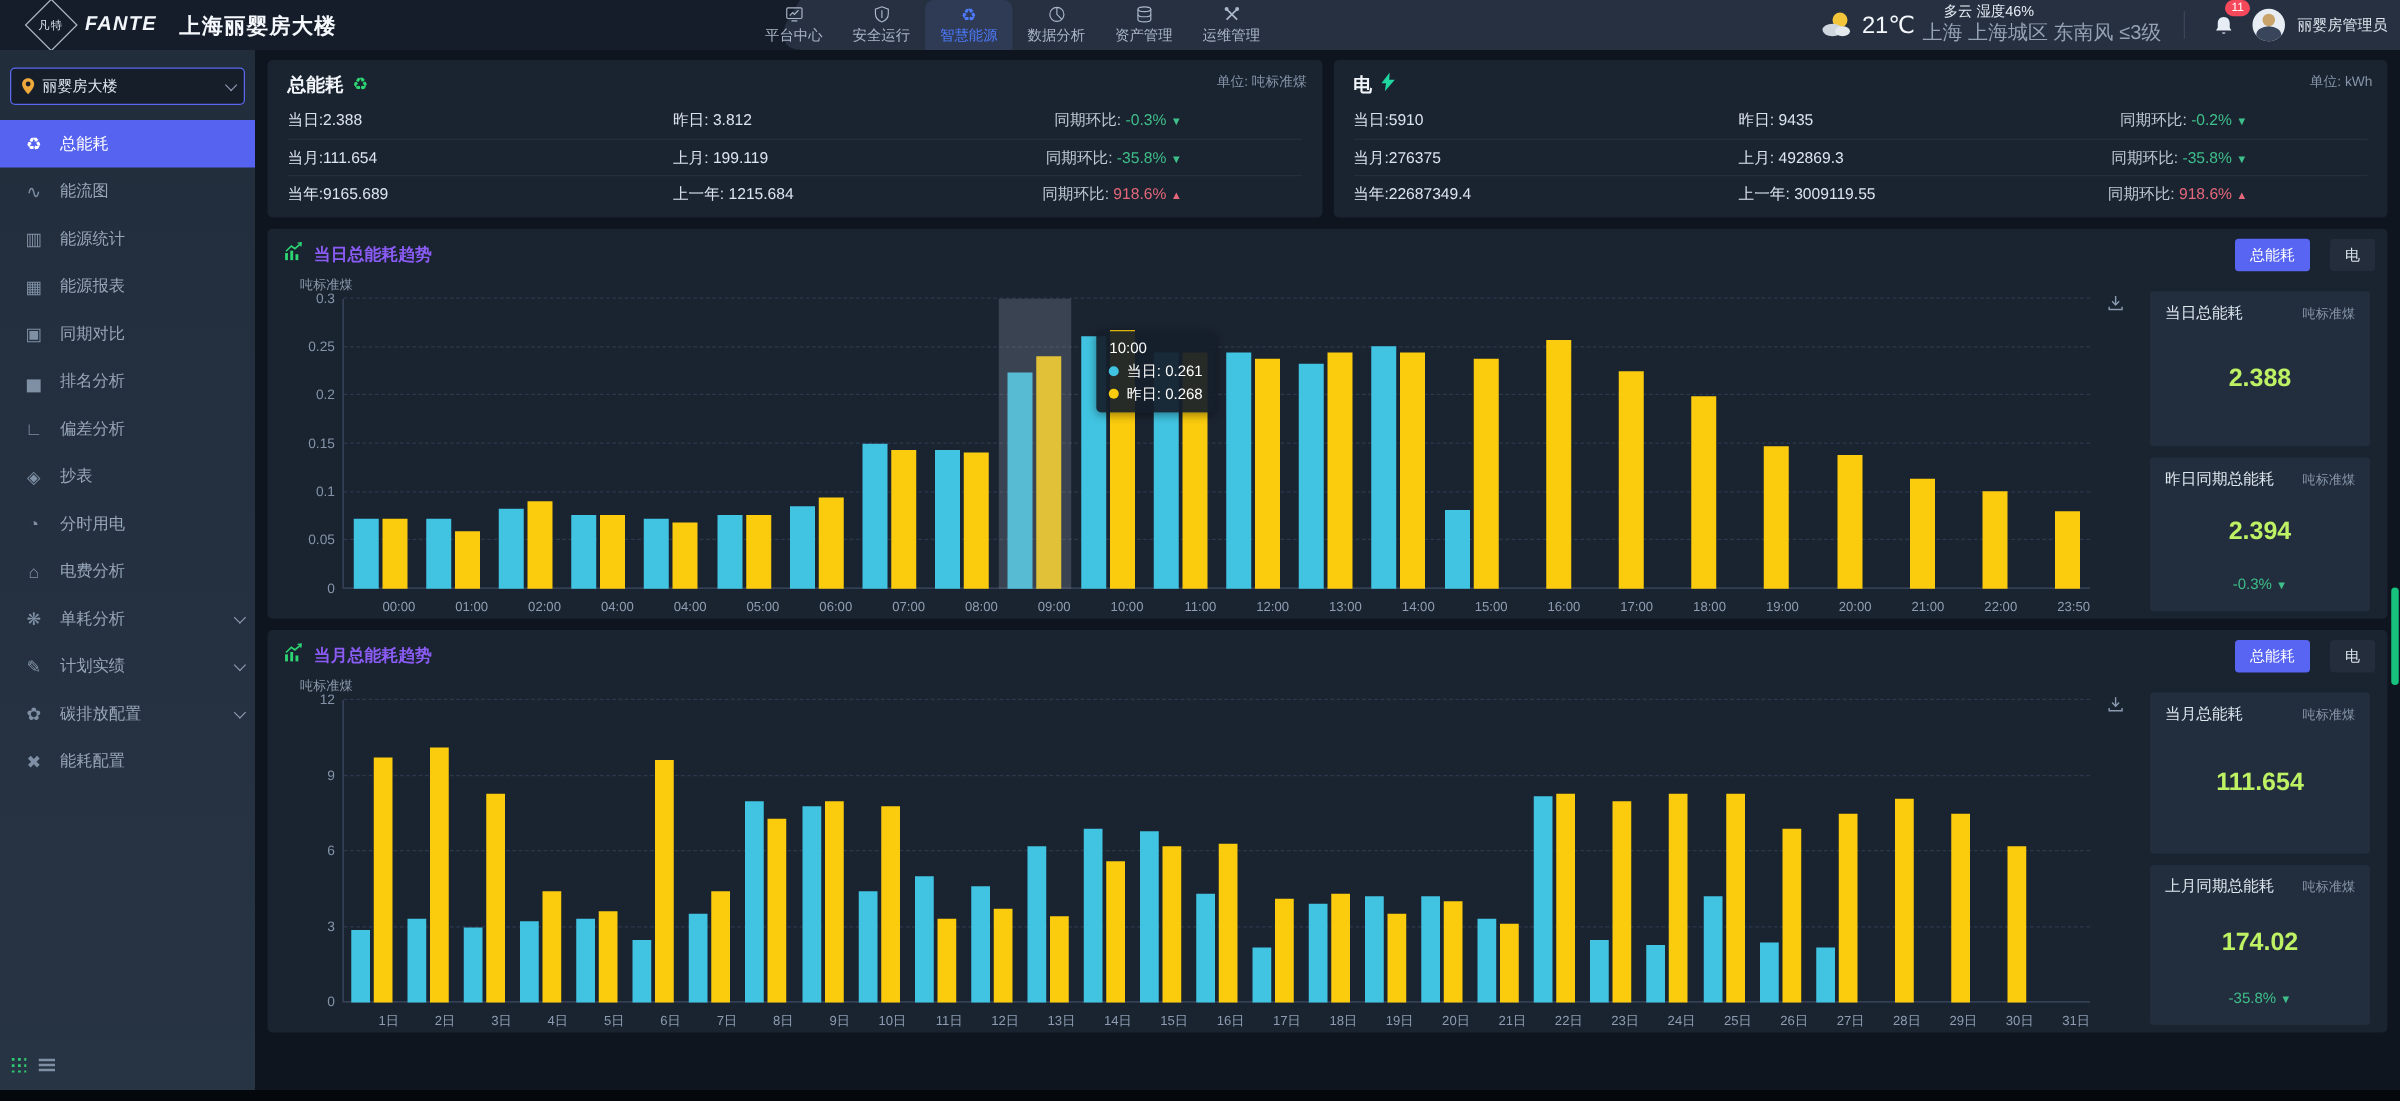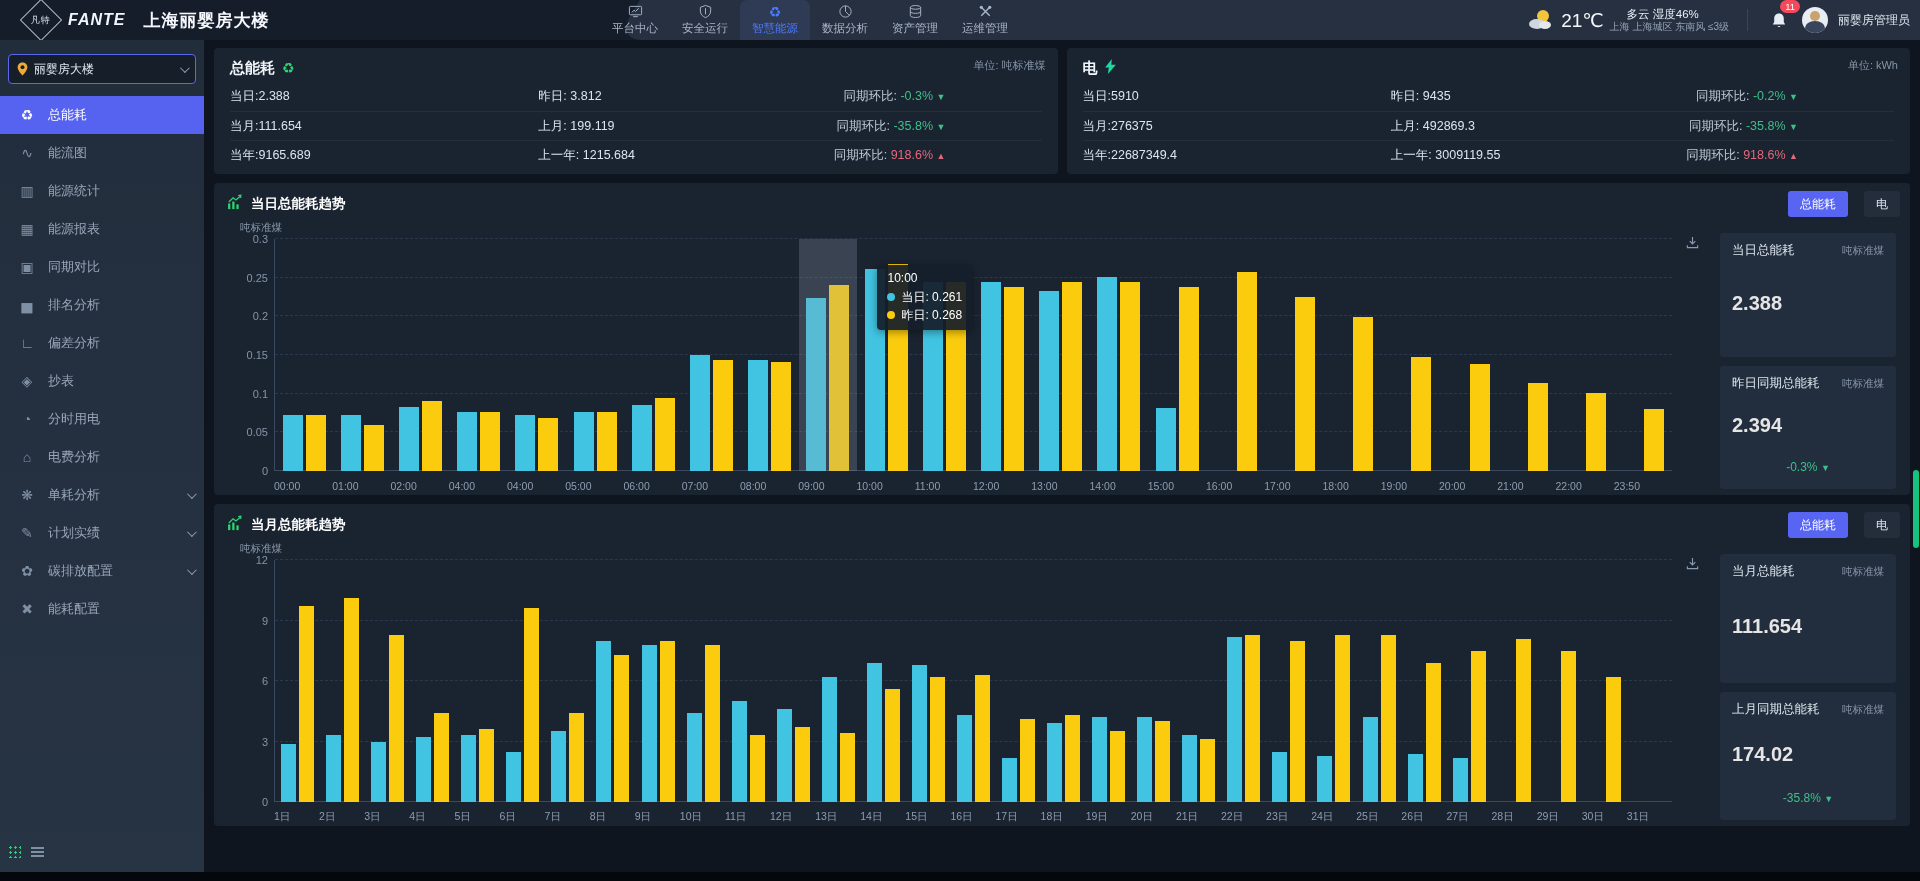--- a/index.html
+++ b/index.html
@@ -18,21 +18,21 @@
   .nav-item { width:70px; height:40px; display:flex; flex-direction:column; align-items:center; justify-content:center; gap:2px; color:#aab7c8; cursor:pointer; }
   .nav-item .nav-ico { height:15px; display:flex; align-items:center; color:#aab7c8; font-size:13px; line-height:1; }
   .nav-item .nav-label { font-size:11.5px; }
   .nav-item.active { background:#2f3b55; border-radius:7px 7px 0 0; }
   .nav-item.active, .nav-item.active .nav-ico { color:#4d7bfe; }
   .h-right { position:absolute; right:0; top:0; height:40px; display:flex; align-items:center; z-index:3; gap:10px; padding-right:10px; }
   .weather { display:flex; align-items:center; gap:6px; }
   .temp { font-size:19px; color:#f4f8fc; }
   .w-lines { display:flex; flex-direction:column; line-height:1.25; }
   .w-line1 { font-size:11.5px; color:#e6edf5;margin-left:17px; }
-  .w-line2 { font-size:10px; color:#94a2b4; }
+  .w-line2 { font-size:16px; color:#94a2b4; }
   .v-div { width:1px; height:22px; background:#3a4658; margin:0 8px; }
   .bell-wrap { position:relative; width:26px; height:26px; display:flex; align-items:center; justify-content:center; cursor:pointer; }
   .badge { position:absolute; top:-7px; right:-8px; background:#f5495b; color:#fff; font-size:9.5px; padding:1px 5px; border-radius:8px; }
   .avatar { width:26px; height:26px; border-radius:50%; background:#e8edf3; position:relative; overflow:hidden; }
   .avatar:before { content:""; position:absolute; top:4px; left:8px; width:10px; height:10px; border-radius:50%; background:#c9a36a; }
   .avatar:after { content:""; position:absolute; top:14px; left:3px; width:20px; height:14px; border-radius:50% 50% 0 0; background:#39455a; }
   .user-name { font-size:12px; color:#dde5ee; }
 
   
   .app { display:flex; height:832px; }
@@ -73,52 +73,52 @@
   .sc-c3 { text-align:right; padding-right:96px; color:#bfcad8; }
   .delta-down { color:#3fbf8a; }
   .delta-up { color:#e4687a; }
   .tri { font-size:9px; }
 
   
   .chart-card { background:#1a2330; border-radius:4px; margin-bottom:9px; display:flex; flex-direction:column; }
   #chart-1 { height:312px; }
   #chart-2 { height:322px; }
   .chart-head { height:36px; display:flex; align-items:center; padding:6px 10px 0 12px; gap:8px; }
-  .chart-title { font-size:13.5px; color:#ffffff; font-weight:bold; }
+  .chart-title { font-size:13.5px; color:#8b5cf6; font-weight:bold; }
   .chart-head .spacer { flex:1; }
   .chart-btn { height:26px; padding:0 12px; border-radius:3px; background:#232d3b; color:#dbe3ec; font-size:12px; display:flex; align-items:center; cursor:pointer; }
   .chart-btn.active { background:#5765f2; color:#fff; }
   .chart-body { flex:1; display:flex; padding:2px 14px 6px 12px; min-height:0; }
   .plot-wrap { flex:1; display:flex; flex-direction:column; position:relative; min-width:0; }
   .axis-name { font-size:10.5px; color:#8b99ab; height:16px; padding-left:14px; }
   .dl-ico { position:absolute; right:6px; top:14px; cursor:pointer; }
   .plot { flex:1; position:relative; margin:2px 34px 0 48px; border-left:1px solid #3c4a60; }
   .gridline { position:absolute; left:0; right:0; border-top:1px dashed #2b394e; }
   .gridline.zero { border-top:1px solid #3c4a60; }
   .ytick { position:absolute; right:calc(100% + 7px); transform:translateY(6px); font-size:11px; color:#8494a8; white-space:nowrap; }
   .bars { position:absolute; inset:0; display:flex; align-items:flex-end; }
   .bar-group { flex:1; height:100%; display:flex; align-items:flex-end; justify-content:center; gap:3px; position:relative; }
   .bar { display:block; }
   .shadow-band { position:absolute; inset:0; background:rgba(150,162,178,.26); }
   .xrow { display:flex; margin:0 34px 0 48px; height:18px; align-items:center; }
-  .xrow span { flex:1; text-align:left; font-size:10.5px; color:#8e9db1; white-space:nowrap;margin-top:11px; }
+  .xrow span { flex:1; text-align:right; font-size:10.5px; color:#8e9db1; white-space:nowrap;margin-top:11px; }
   .legend { height:22px; display:flex; align-items:center; justify-content:center; gap:20px; }
   .legend .l-item { display:flex; align-items:center; gap:5px; font-size:11px; color:#aeb9c7; }
   .swatch { width:15px; height:10px; border-radius:2px; }
   .tooltip { position:absolute; top:26px; z-index:6; background:rgba(22,30,43,.93); border-radius:4px; padding:6px 10px; pointer-events:none; box-shadow:0 2px 8px rgba(0,0,0,.4); }
   .tooltip .tt-title { font-size:12px; color:#fff; margin-bottom:3px; }
   .tt-row { display:flex; align-items:center; gap:6px; font-size:12px; color:#fff; line-height:1.5; white-space:nowrap; }
   .tt-dot { width:8px; height:8px; border-radius:50%; }
 
   .side-panels { width:176px; margin-left:14px; display:flex; flex-direction:column; gap:9px; padding-top:12px; }
   .panel { flex:1; background:#222e3e; border-radius:3px; padding:9px 12px; display:flex; flex-direction:column; }
   .panel-head { display:flex; justify-content:space-between; align-items:baseline; }
   .panel-label { font-size:12.5px; color:#dfe7ef; }
   .panel-unit { font-size:10.5px; color:#8796aa; }
-  .panel-value { font-size:20px; font-weight:bold; color:#e5e5e5; margin-top:auto; margin-bottom:auto; }
+  .panel-value { text-align:center; font-size:20px; font-weight:bold; color:#bef264; margin-top:auto; margin-bottom:auto; }
   .panel-delta { text-align:center; font-size:12px; margin-bottom:6px; }
 
   .bottom-strip { position:absolute; left:0; right:0; bottom:0; height:9px; background:#04070b; }
   .scroll-track { position:absolute; right:1px; top:40px; width:6px; bottom:9px; }
   .scroll-thumb { position:absolute; right:0; top:430px; width:6px; height:78px; background:#17c27e; border-radius:3px; cursor:pointer; }
 </style>
 </head>
 <body>
 
 <div class="header">

